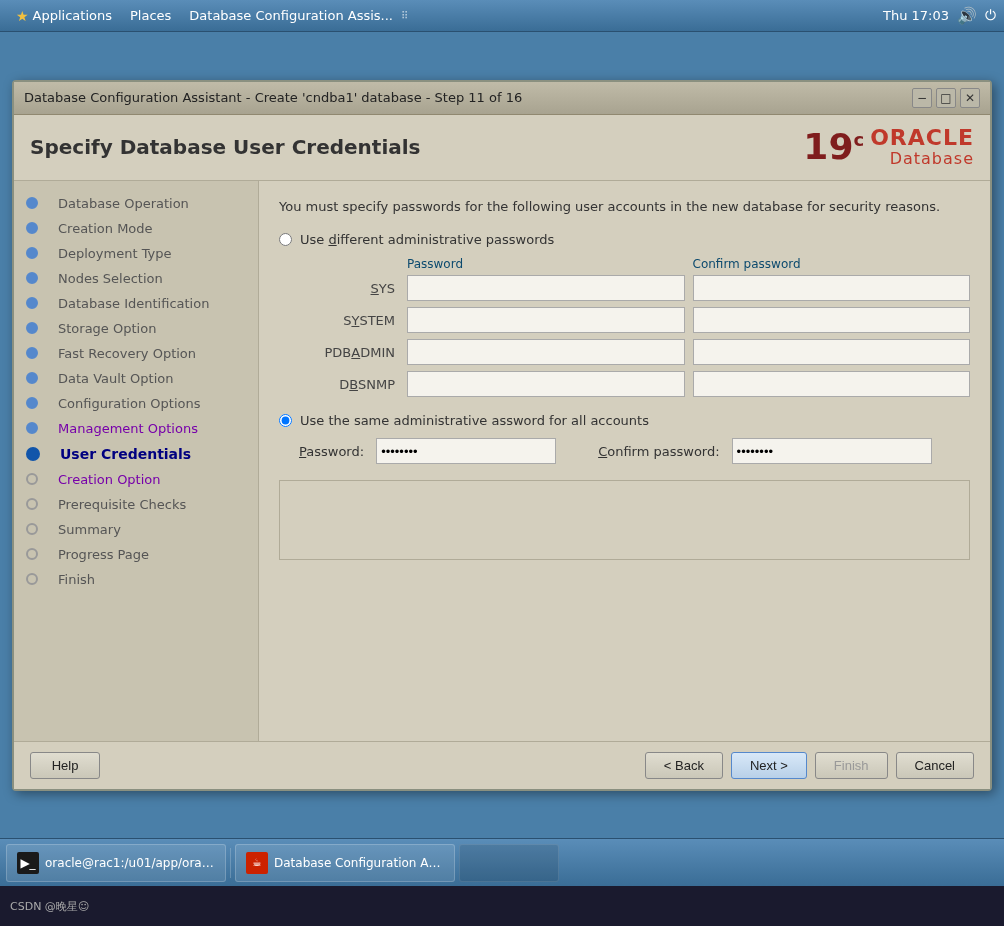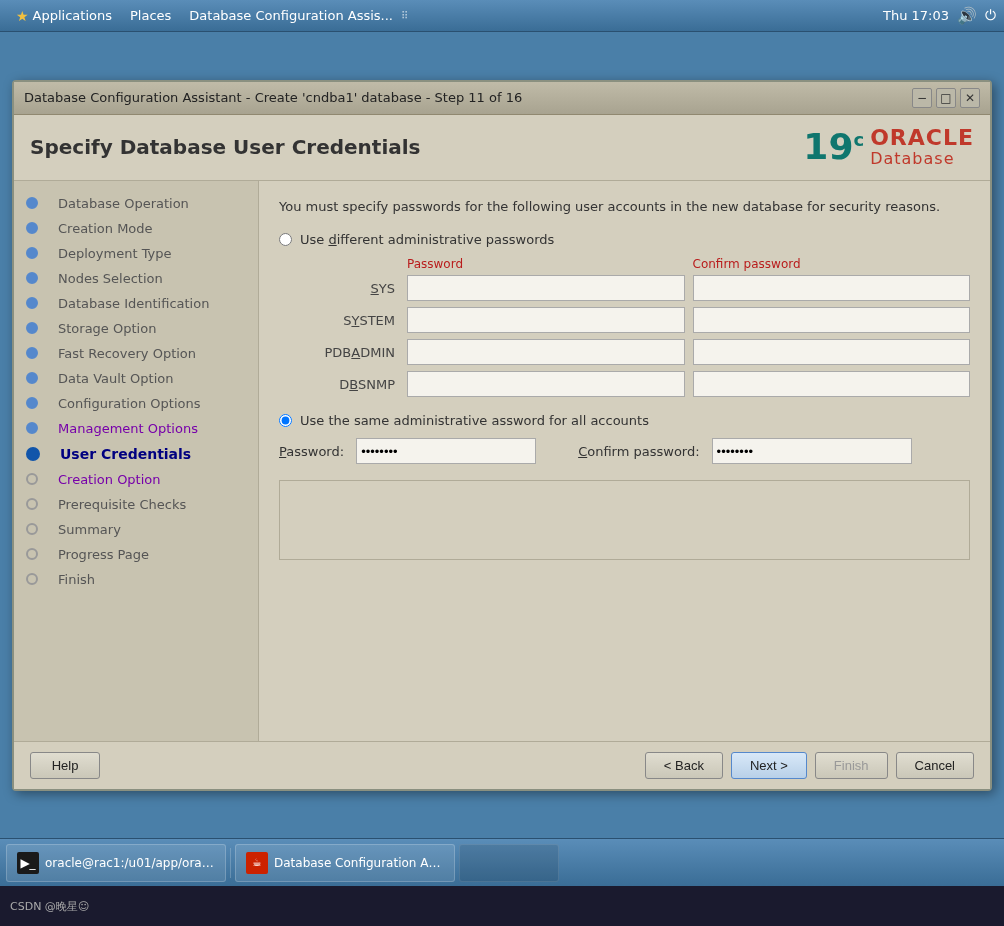--- a/index.html
+++ b/index.html
@@ -112,31 +112,31 @@
       color: #333;
     }
     .oracle-logo {
       display: flex;
       align-items: center;
       gap: 6px;
     }
     .oracle-19c {
       font-size: 36px;
       font-weight: bold;
-      color: #0f766e;
+      color: #7f1d1d;
       line-height: 1;
     }
     .oracle-19c sup {
       font-size: 18px;
       vertical-align: super;
     }
     .oracle-text {
       display: flex;
       flex-direction: column;
-      align-items: flex-start;
+      align-items: flex-end;
     }
     .oracle-brand {
       font-size: 22px;
       font-weight: bold;
       color: #c0392b;
       letter-spacing: 1px;
       line-height: 1;
     }
     .oracle-database {
       font-size: 16px;
@@ -236,21 +236,21 @@
     }
     .grid-header {
       display: grid;
       grid-template-columns: 100px 1fr 1fr;
       gap: 8px;
       margin-bottom: 4px;
       padding-left: 0;
     }
     .grid-header span {
       font-size: 12px;
-      color: #b91c1c;
+      color: #0c4a6e;
       text-align: left;
     }
     .grid-row {
       display: grid;
       grid-template-columns: 100px 1fr 1fr;
       gap: 8px;
       margin-bottom: 6px;
       align-items: center;
     }
     .grid-row label {
@@ -271,20 +271,21 @@
 
     
     .same-password-section {
       margin-bottom: 16px;
     }
     .same-password-row {
       display: flex;
       align-items: center;
       gap: 12px;
       margin-top: 8px;
+      margin-left: 20px;
     }
     .same-password-row label {
       font-size: 13px;
       color: #333;
     }
     .same-password-row input[type="password"] {
       height: 26px;
       border: 1px solid #aaa;
       background: #f5f3ed;
       padding: 2px 4px;

